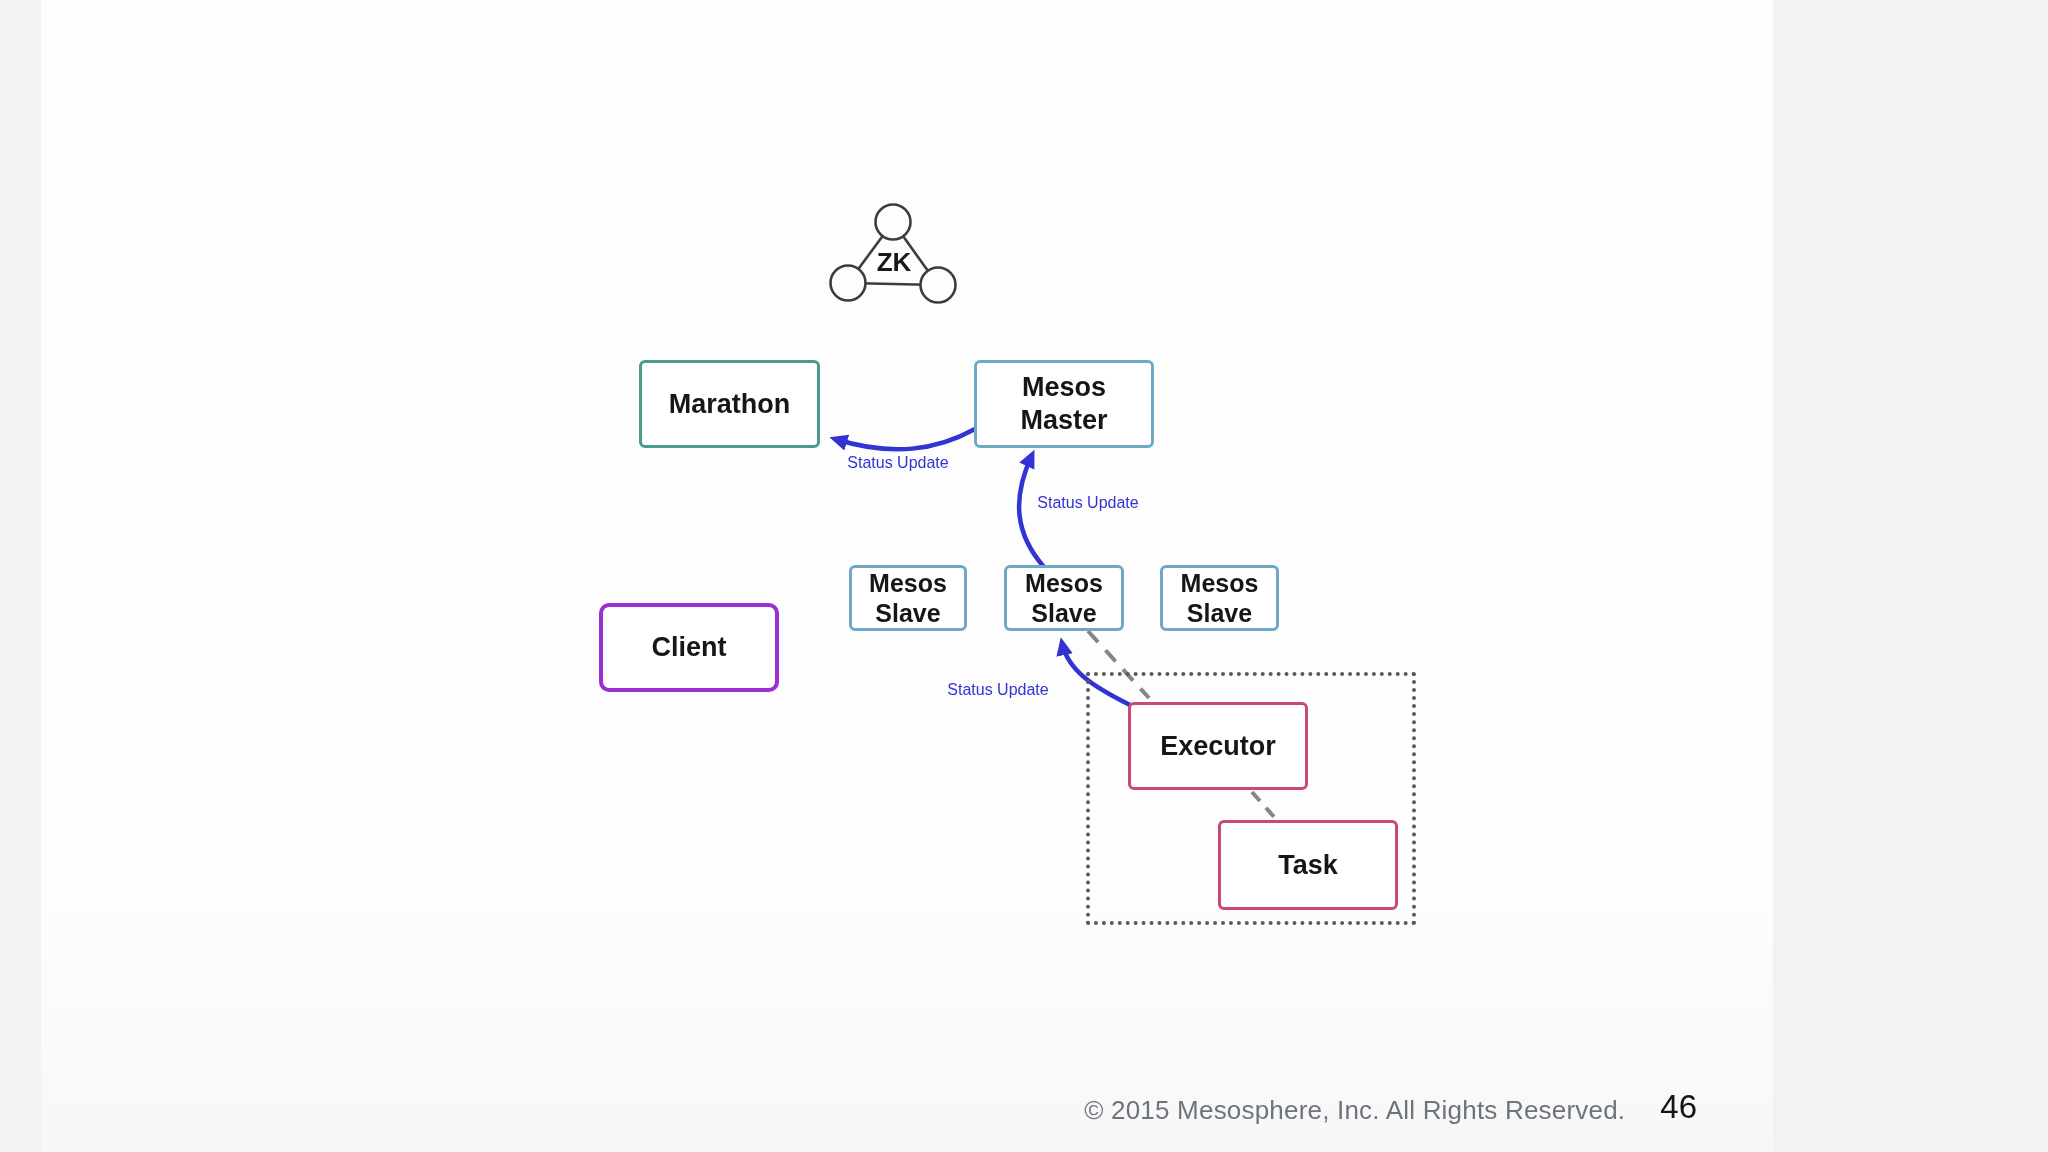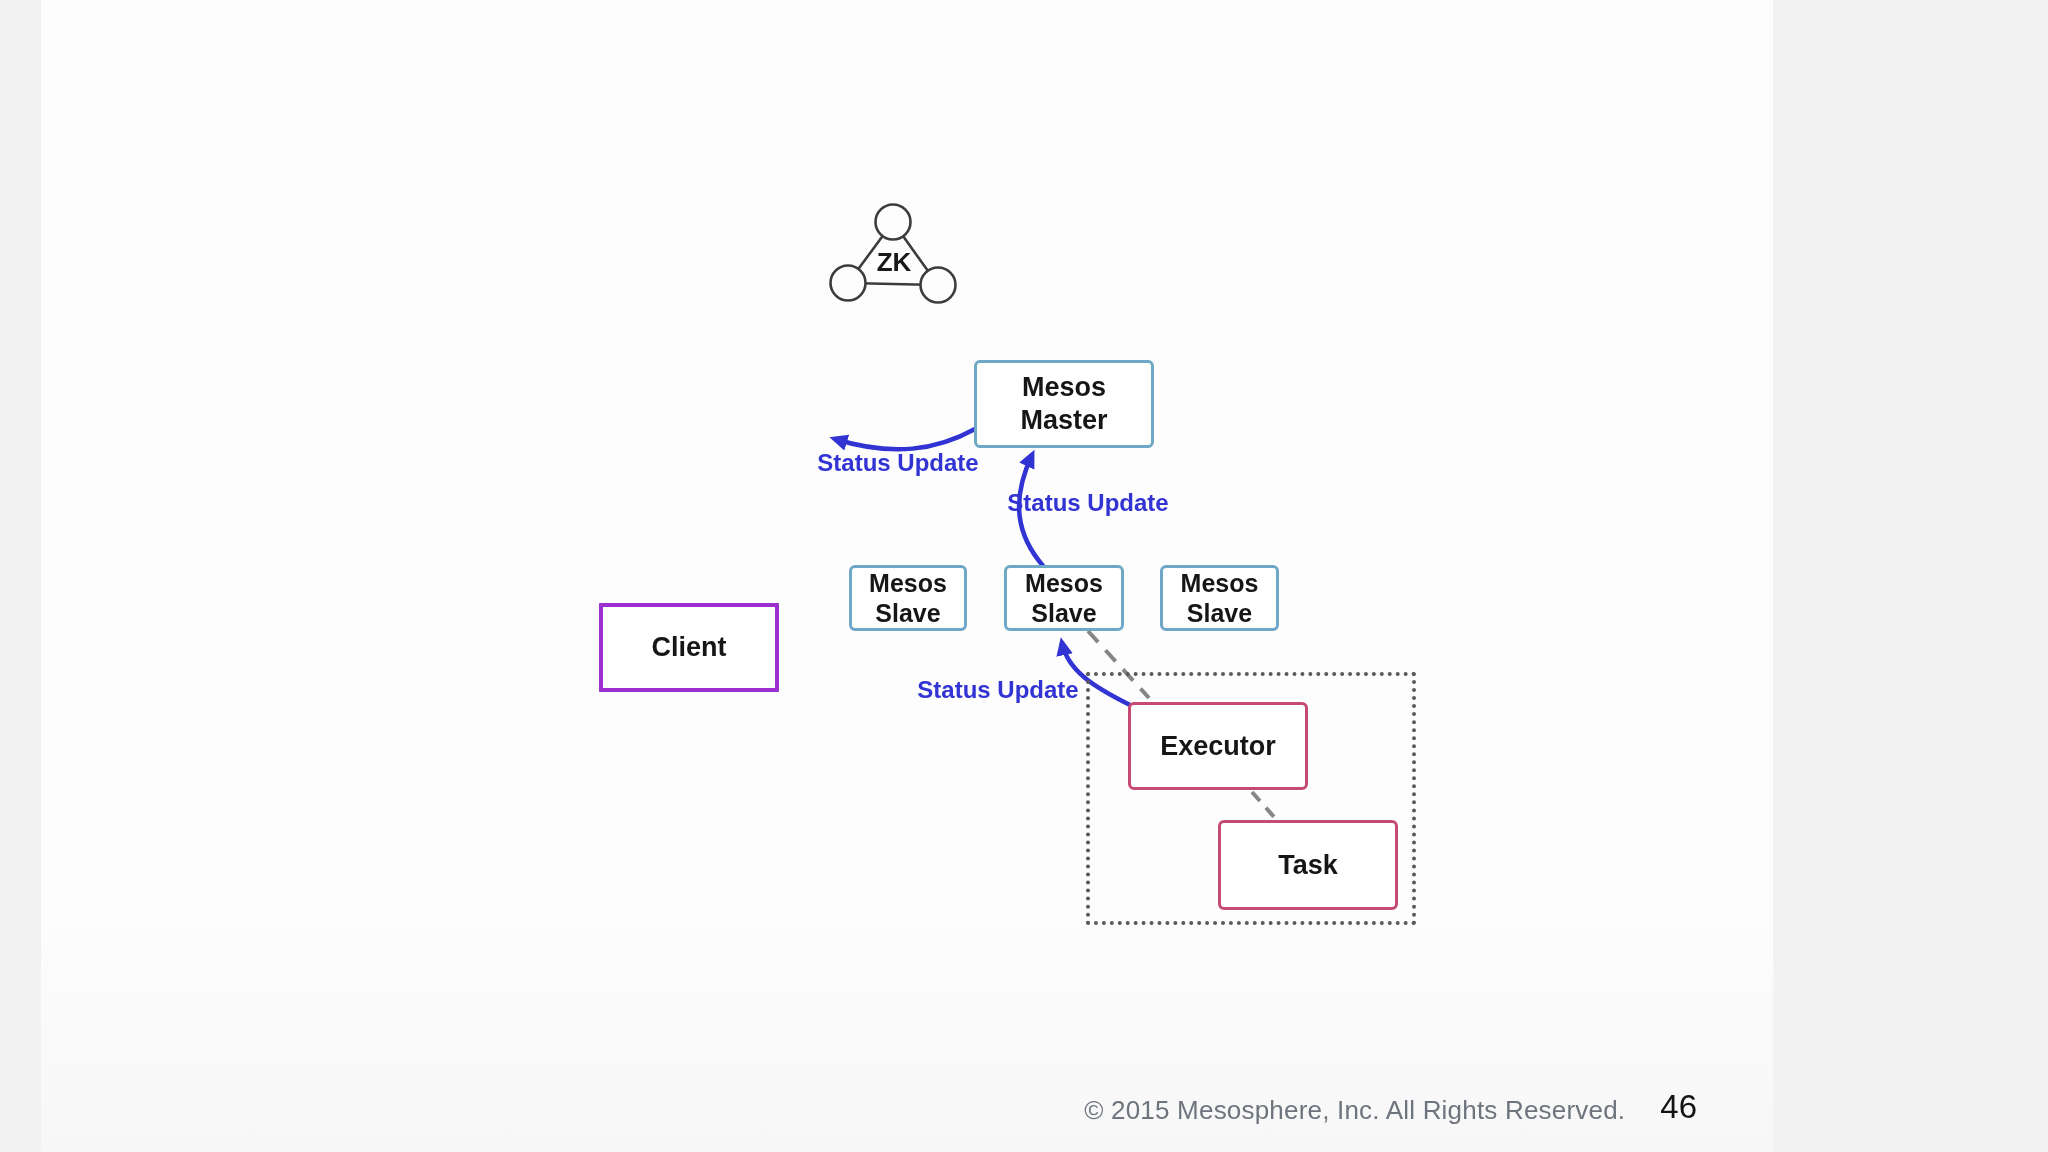--- a/index.html
+++ b/index.html
@@ -24,33 +24,33 @@
   }
   .node-label{
     font-weight:bold;color:#161616;text-align:center;
     white-space:pre-line;line-height:1.22;
   }
   .node-marathon      {left:598px;top:360px;width:181px;height:88px;border:3px solid #4a9a8e;}
   .node-mesos-master  {left:933px;top:360px;width:180px;height:88px;border:3px solid #6fa7c7;}
   .node-mesos-slave-1 {left:808px;top:565px;width:118px;height:66px;border:3px solid #6fa7c7;}
   .node-mesos-slave-2 {left:963px;top:565px;width:120px;height:66px;border:3px solid #6fa7c7;}
   .node-mesos-slave-3 {left:1119px;top:565px;width:119px;height:66px;border:3px solid #6fa7c7;}
-  .node-client        {left:558px;top:603px;width:180px;height:89px;border:4px solid #9b2fd0;border-radius:1px;}
+  .node-client        {left:558px;top:603px;width:180px;height:89px;border:4px solid #9b2fd0;border-radius:10px;}
   .node-executor      {left:1087px;top:702px;width:180px;height:88px;border:3px solid #c64a78;z-index:2;}
   .node-task          {left:1177px;top:820px;width:180px;height:90px;border:3px solid #c64a78;z-index:2;}
   .font-lg{font-size:27px;}
   .font-md{font-size:25px;}
   .slave-container{
     position:absolute;left:1045px;top:672px;width:330px;height:253px;
     border:4px dotted #5a5a5a;box-sizing:border-box;border-radius:2px;
     background:transparent;z-index:1;
   }
   .edge-label{
     position:absolute;transform:translate(-50%,-50%);
-    color:#3233d3;font-weight:bold;font-size:24px;white-space:nowrap;
+    color:#3233d3;font-weight:normal;font-size:16px;white-space:nowrap;
     z-index:3;
   }
   .edge-label-1{left:857px;top:463px;}
   .edge-label-2{left:1047px;top:503px;}
   .edge-label-3{left:957px;top:690px;}
   .footer{
     position:absolute;right:76px;bottom:26px;
     display:flex;align-items:flex-end;gap:35px;
   }
   .copyright{font-size:26px;color:#6e747e;letter-spacing:0.2px;}
@@ -81,20 +81,23 @@
     <path d="M 934 429 C 896 450, 852 457, 794 439" fill="none" stroke="#3233d3" stroke-width="4.5" marker-end="url(#arrowBlue)"></path>
     <path d="M 1003 567 C 975 535, 970 500, 991 455" fill="none" stroke="#3233d3" stroke-width="4.5" marker-end="url(#arrowBlue)"></path>
     <path d="M 1089 705 C 1053 687, 1027 671, 1021 643" fill="none" stroke="#3233d3" stroke-width="4.5" marker-end="url(#arrowBlue)"></path>
 
     <line x1="1047" y1="631" x2="1108" y2="698" stroke="#868686" stroke-width="4" stroke-dasharray="15 11"></line>
     <line x1="1211" y1="792" x2="1234" y2="818" stroke="#868686" stroke-width="4" stroke-dasharray="12 9"></line>
   </svg>
 
   <div class="slave-container"></div>
 
+  <div class="node node-marathon">
+    <span class="node-label font-lg">Marathon</span>
+  </div>
 
   <div class="node node-mesos-master">
     <span class="node-label font-lg">Mesos
 Master</span>
   </div>
 
   <div class="node node-mesos-slave-1">
     <span class="node-label font-md">Mesos
 Slave</span>
   </div>

